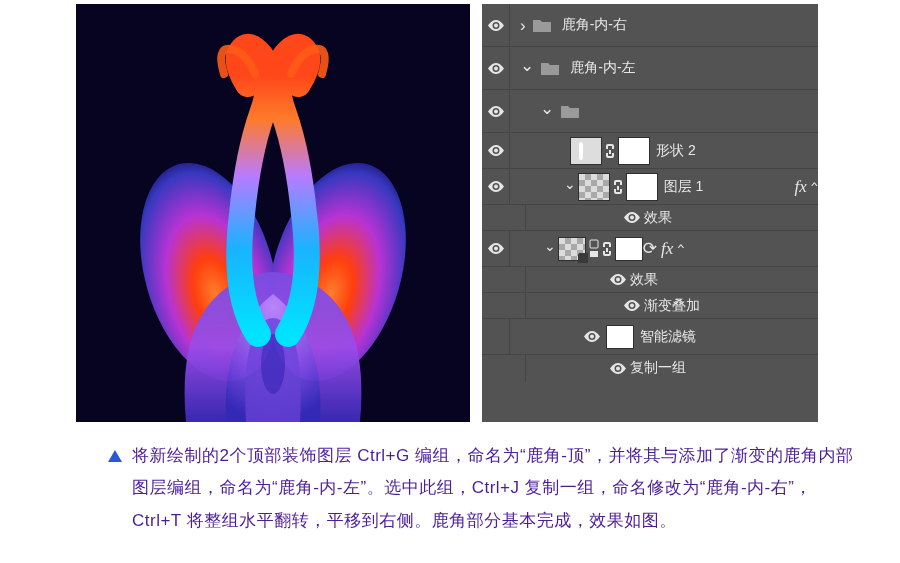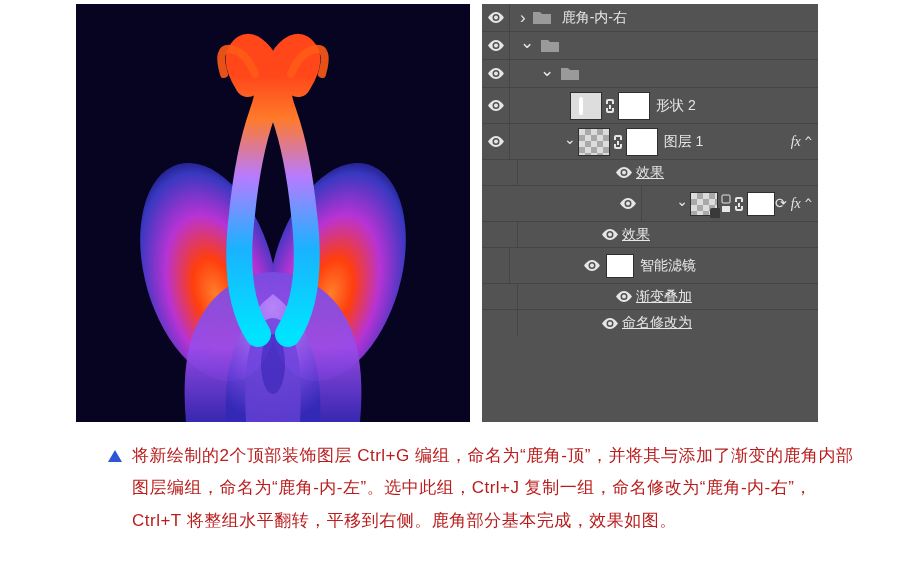--- a/index.html
+++ b/index.html
@@ -23,24 +23,24 @@
   .layers-panel {
     background: #535353;
     width: 336px;
     flex: 0 0 336px;
     color: #e6e6e6;
     font-size: 14px;
   }
   .layer-row {
     display: flex;
     align-items: center;
-    height: 28px;
+    height: 43px;
     border-bottom: 1px solid #454545;
   }
-  .layer-row.h36 { height: 36px; justify-content: flex-end; }
+  .layer-row.h36 { height: 36px; }
   .layer-row.h26 { height: 26px; }
   .eye-col {
     width: 28px;
     display: flex;
     align-items: center;
     justify-content: center;
     border-right: 1px solid #454545;
     align-self: stretch;
   }
   .eye-icon svg { display:block; }
@@ -81,32 +81,32 @@
     content:"";
     position:absolute; right:-3px; bottom:-3px; width:10px; height:10px;
     background:#3a3a3a; border-top-left-radius:2px;
   }
   .thumb.sm { width:28px; height:24px; }
   .thumb-linkwrap { display:flex; align-items:center; gap:3px; }
   .chevron-right::before { content:"›"; font-size:17px; color:#e6e6e6; line-height:1; }
   .chevron-down::before { content:"⌄"; font-size:17px; color:#e6e6e6; line-height:1; position:relative; top:-3px; }
   .caret-down::before { content:"⌄"; font-size:14px; color:#e6e6e6; position:relative; top:-3px; }
   .row-label { margin-left: 6px; flex:1; white-space:nowrap; overflow:hidden; text-overflow:ellipsis; }
-  .tail { display:flex; align-items:center; gap:4px; padding-right:6px; font-style:italic; font-family: Georgia, serif; font-size:14px; }
+  .tail { display:flex; align-items:center; gap:4px; font-style:italic; font-family: Georgia, serif; font-size:17px; }
   .tail .caret::before { content:"^"; font-size:12px; font-style:normal; font-family:monospace; }
-  .fx-sub { padding-left: 8px; text-decoration: underline; }
+  .fx-sub { padding-left: 16px; }
   .row-sub-label { margin-left: 4px; font-size:14px; }
 
   .caption-block {
     display:flex;
     padding: 18px 40px 0 108px;
     font-size: 17px;
     line-height: 1.9;
     letter-spacing: 0.5px;
-    color:#b91c1c;
+    color:#4c1d95;
   }
   .caption-marker {
     width:0; height:0;
     border-left:7px solid transparent;
     border-right:7px solid transparent;
     border-bottom:12px solid #2b56d6;
     margin-right:10px;
     margin-top:10px;
     flex-shrink:0;
   }
@@ -198,20 +198,21 @@
             </svg>
           </span>
         </span>
       <span class="spacer" style="width:8px;"></span>
       <span class="expand-icon chevron-down"></span>
       <span class="folder-icon">
           <svg width="20" height="15">
             <path d="M1 2h7l2 2h9v10H1z" fill="#9a9a9a"></path>
           </svg>
         </span>
+      <span class="row-label">鹿角-内-左</span>
     </div>
 
     <div class="layer-row">
       <span class="eye-col">
           <span class="eye-icon">
             <svg width="16" height="11" viewBox="0 0 16 11">
               <path d="M8 0C3.5 0 0 5.5 0 5.5S3.5 11 8 11s8-5.5 8-5.5S12.5 0 8 0zm0 9a3.5 3.5 0 110-7 3.5 3.5 0 010 7z" fill="#e6e6e6"></path>
               <circle cx="8" cy="5.5" r="2" fill="#e6e6e6"></circle>
             </svg>
           </span>
@@ -327,56 +328,56 @@
       <span class="spacer" style="width:84px;"></span>
       <span class="eye-icon">
           <svg width="16" height="11" viewBox="0 0 16 11">
             <path d="M8 0C3.5 0 0 5.5 0 5.5S3.5 11 8 11s8-5.5 8-5.5S12.5 0 8 0zm0 9a3.5 3.5 0 110-7 3.5 3.5 0 010 7z" fill="#e6e6e6"></path>
             <circle cx="8" cy="5.5" r="2" fill="#e6e6e6"></circle>
           </svg>
         </span>
       <span class="row-sub-label">效果</span>
     </div>
 
+    <div class="layer-row h26 fx-sub">
+      <span class="eye-col"></span>
+      <span class="spacer" style="width:98px;"></span>
+      <span class="eye-icon">
+          <svg width="16" height="11" viewBox="0 0 16 11">
+            <path d="M8 0C3.5 0 0 5.5 0 5.5S3.5 11 8 11s8-5.5 8-5.5S12.5 0 8 0zm0 9a3.5 3.5 0 110-7 3.5 3.5 0 010 7z" fill="#e6e6e6"></path>
+            <circle cx="8" cy="5.5" r="2" fill="#e6e6e6"></circle>
+          </svg>
+        </span>
+      <span class="row-sub-label">渐变叠加</span>
+    </div>
+
     <div class="layer-row h36">
       <span class="eye-col"></span>
       <span class="spacer" style="width:74px;"></span>
       <span class="eye-icon">
           <svg width="16" height="11" viewBox="0 0 16 11">
             <path d="M8 0C3.5 0 0 5.5 0 5.5S3.5 11 8 11s8-5.5 8-5.5S12.5 0 8 0zm0 9a3.5 3.5 0 110-7 3.5 3.5 0 010 7z" fill="#e6e6e6"></path>
             <circle cx="8" cy="5.5" r="2" fill="#e6e6e6"></circle>
           </svg>
         </span>
       <span class="spacer" style="width:6px;"></span>
       <span class="thumb mask sm"></span>
       <span class="row-label">智能滤镜</span>
     </div>
 
-    <div class="layer-row h26 fx-sub">
-      <span class="eye-col"></span>
-      <span class="spacer" style="width:98px;"></span>
-      <span class="eye-icon">
-          <svg width="16" height="11" viewBox="0 0 16 11">
-            <path d="M8 0C3.5 0 0 5.5 0 5.5S3.5 11 8 11s8-5.5 8-5.5S12.5 0 8 0zm0 9a3.5 3.5 0 110-7 3.5 3.5 0 010 7z" fill="#e6e6e6"></path>
-            <circle cx="8" cy="5.5" r="2" fill="#e6e6e6"></circle>
-          </svg>
-        </span>
-      <span class="row-sub-label">渐变叠加</span>
-    </div>
-
     <div class="layer-row h26 fx-sub" style="border-bottom:none;">
       <span class="eye-col"></span>
       <span class="spacer" style="width:84px;"></span>
       <span class="eye-icon">
           <svg width="16" height="11" viewBox="0 0 16 11">
             <path d="M8 0C3.5 0 0 5.5 0 5.5S3.5 11 8 11s8-5.5 8-5.5S12.5 0 8 0zm0 9a3.5 3.5 0 110-7 3.5 3.5 0 010 7z" fill="#e6e6e6"></path>
             <circle cx="8" cy="5.5" r="2" fill="#e6e6e6"></circle>
           </svg>
         </span>
-      <span class="row-sub-label">命名修改为</span>
+      <span class="row-sub-label">复制一组</span>
     </div>
 
   </div>
 </div>
 
 <div class="caption-block">
   <span class="caption-marker"></span>
   <div class="caption-text">
     <span>将新绘制的2个顶部装饰图层 Ctrl+G 编组，命名为“鹿角-顶”，并将其与添加了渐变的鹿角内部图层编组，命名为“鹿角-内-左”。选中此组，Ctrl+J 复制一组，命名修改为“鹿角-内-右”，Ctrl+T 将整组水平翻转，平移到右侧。鹿角部分基本完成，效果如图。</span>
   </div>

